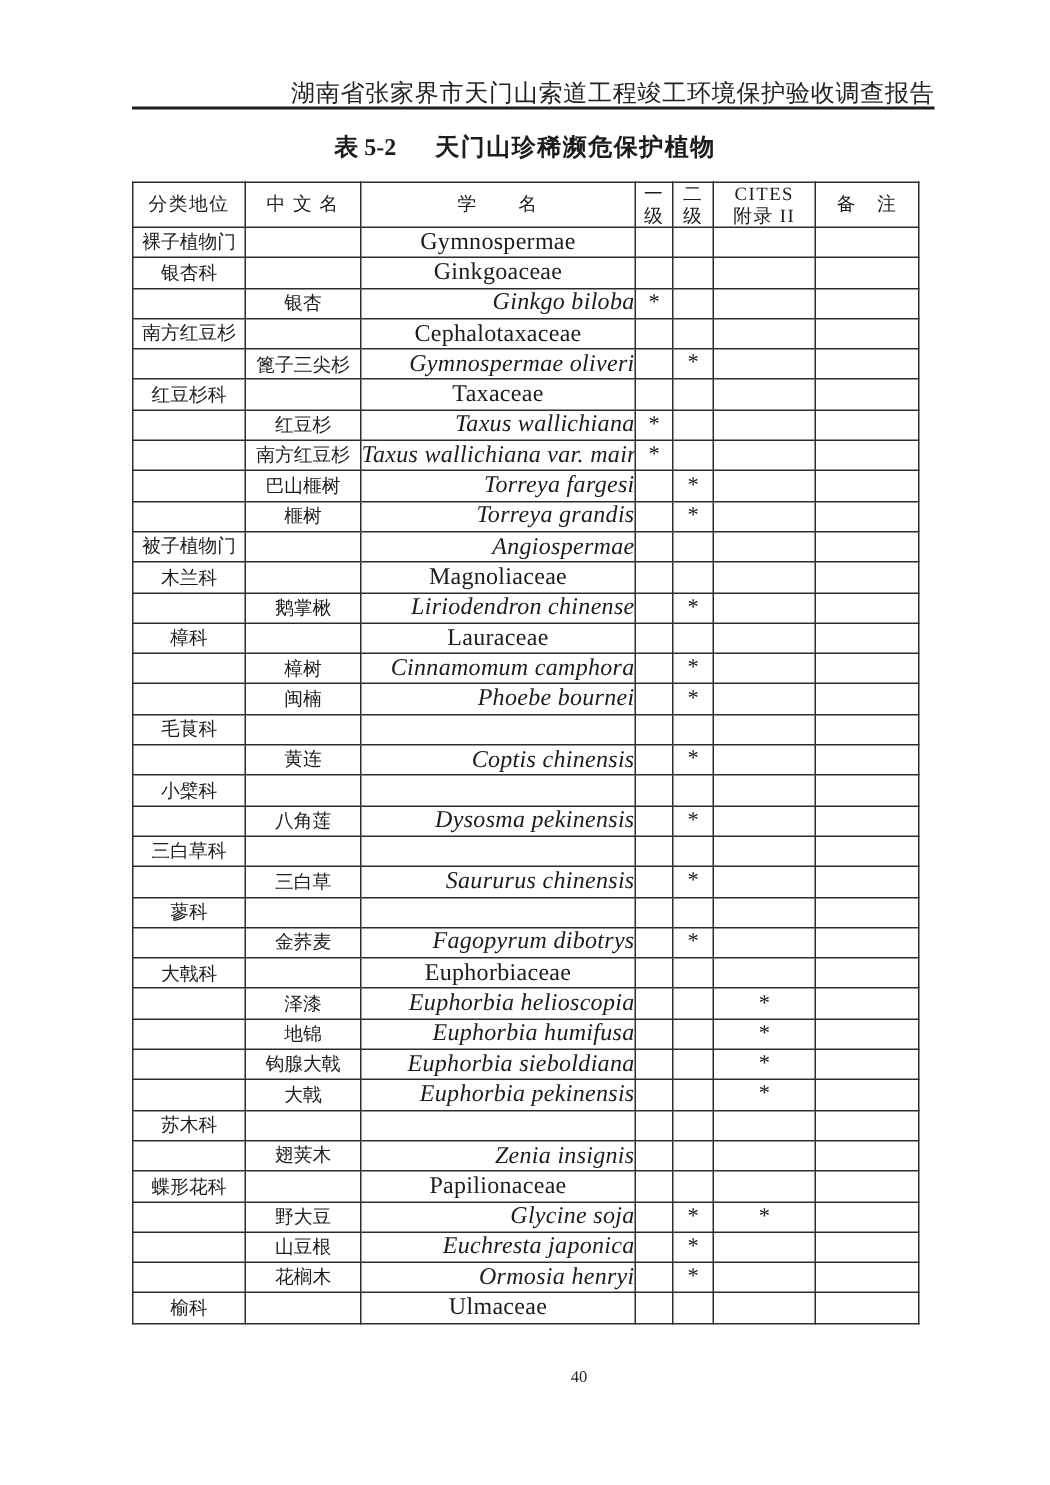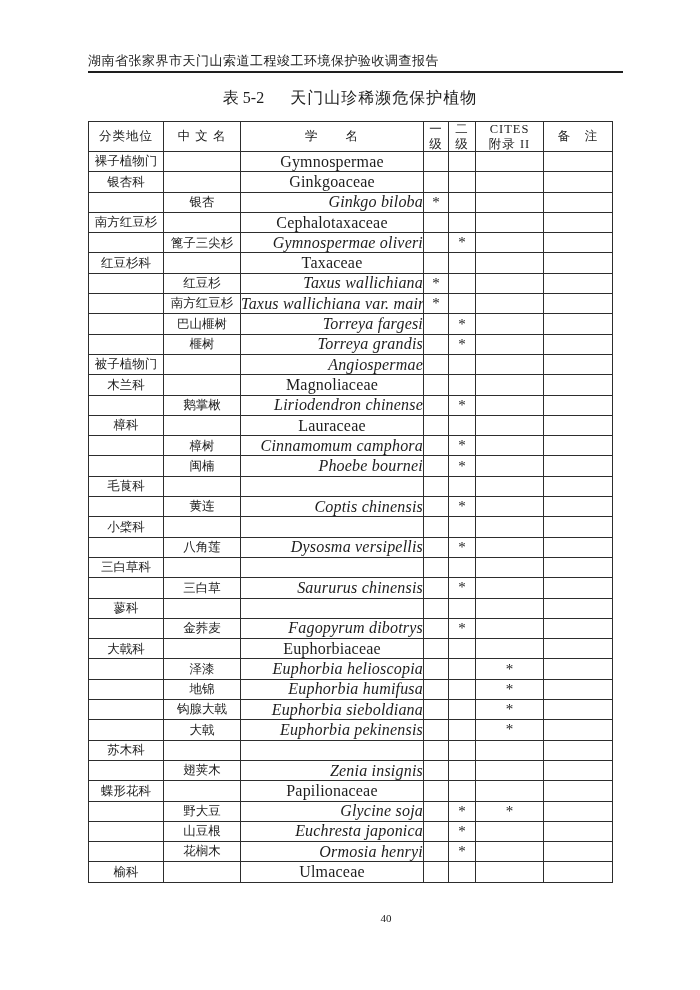--- a/index.html
+++ b/index.html
@@ -8,30 +8,30 @@
     background: #ffffff;
     font-family: "Liberation Serif", "DejaVu Serif", serif;
     color: #1c1c1c;
     position: relative;
     overflow: hidden;
   }
   .page { position: absolute; inset: 0; }
 
   .page-header {
     position: absolute; top: 52px; left: 88px; width: 535px;
-    text-align: left; font-size: 13px; letter-spacing: 0.5px;
+    text-align: right; font-size: 16px; letter-spacing: 0.5px;
     color: #222;
   }
   .header-rule {
     position: absolute; top: 71px; left: 88px; width: 535px;
     border-top: 2px solid #1e1e1e; height: 0;
   }
   .doc-title {
     position: absolute; top: 88px; left: 0; width: 700px;
-    text-align: center; font-size: 16px; font-weight: normal;
+    text-align: center; font-size: 16px; font-weight: bold;
     letter-spacing: 1px;
   }
   .doc-title .t-label { margin-right: 26px; letter-spacing: 0; }
 
   table.plants {
     position: absolute; top: 121px; left: 88px;
     width: 524px; border-collapse: collapse; table-layout: fixed; font-family: Liberation Serif, serif;
   }
   .plants th, .plants td {
     border: 1px solid #2d2d2d;
@@ -256,21 +256,21 @@
           <td></td>
           <td class="sci"></td>
           <td></td>
           <td></td>
           <td></td>
           <td></td>
         </tr>
         <tr>
           <td></td>
           <td>八角莲</td>
-          <td class="sci italic">Dysosma versipellis</td>
+          <td class="sci italic">Dysosma pekinensis</td>
           <td></td>
           <td class="star">*</td>
           <td></td>
           <td></td>
         </tr>
         <tr>
           <td>三白草科</td>
           <td></td>
           <td class="sci"></td>
           <td></td>

